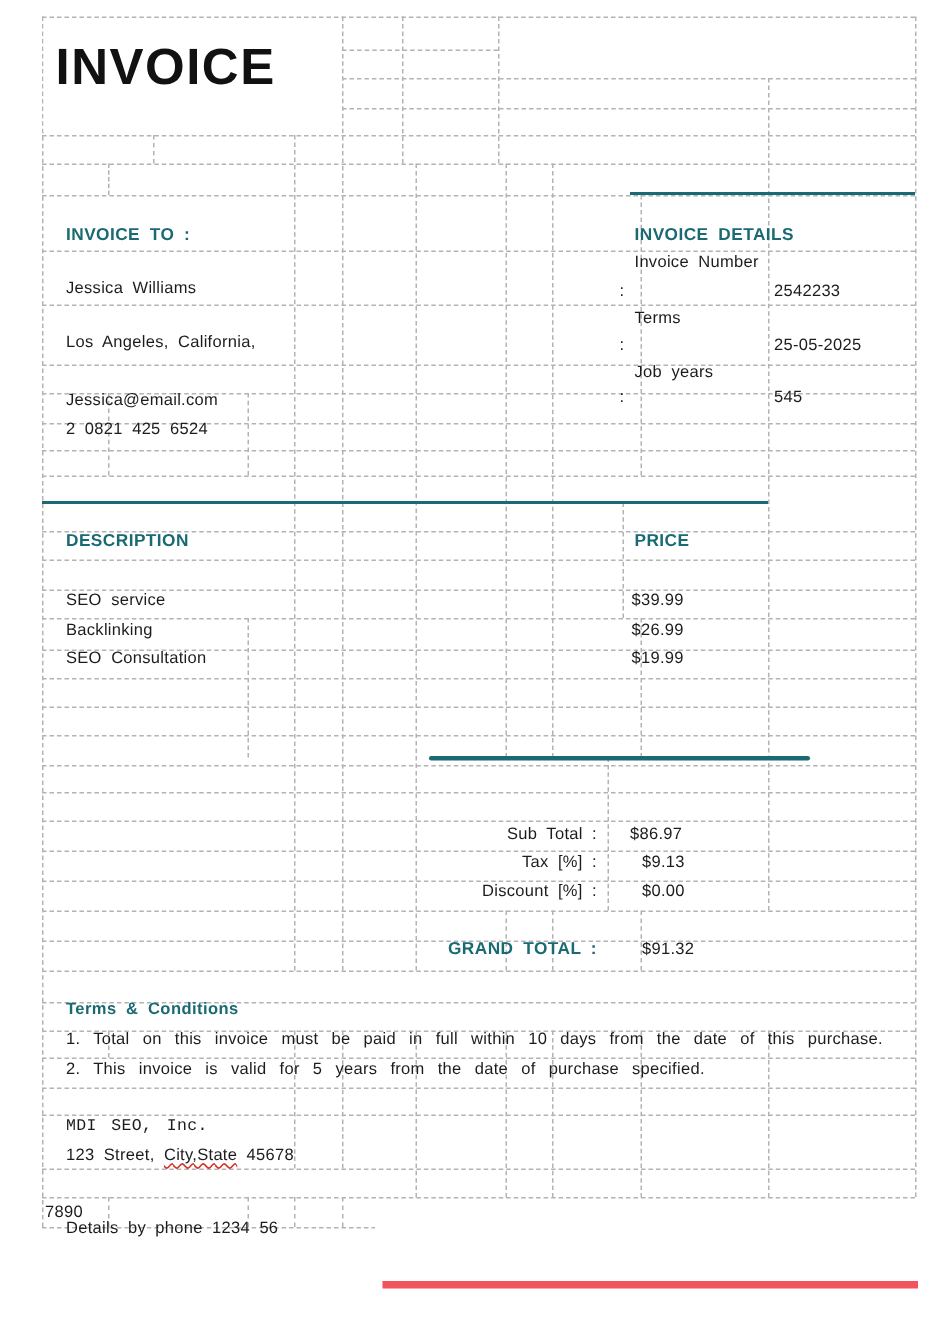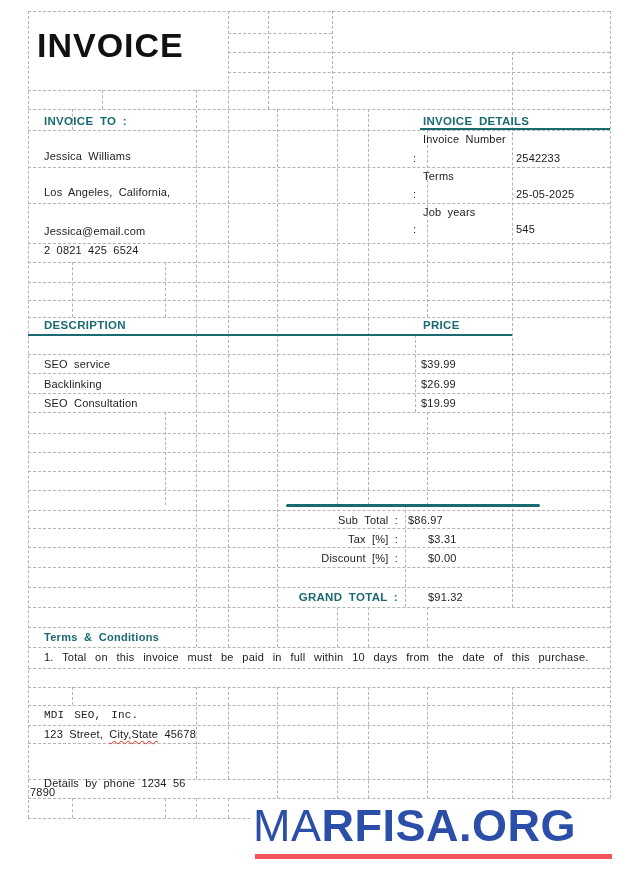--- a/index.html
+++ b/index.html
@@ -12,20 +12,21 @@
     overflow:hidden;
   }
   .txt{
     position:absolute;
     font-size:11px;
     line-height:14px;
     letter-spacing:0.2px;
     word-spacing:3px;
     white-space:nowrap;
     z-index:5;
+    margin-top:36px;
   }
   .heading{
     color:var(--teal);
     font-weight:bold;
     font-size:11.5px;
     letter-spacing:0.3px;
   }
   .gridline{position:absolute;z-index:1;}
   .gridline.h{border-top:1px dashed #b3b3b3;height:0;}
   .gridline.v{border-left:1px dashed #b3b3b3;width:0;}
@@ -174,35 +175,35 @@
   <div class="txt heading" style="left:423px;top:318px;">PRICE</div>
 
   <div class="txt" style="left:44px;top:357px;">SEO service</div>
   <div class="txt" style="left:421px;top:357px;">$39.99</div>
   <div class="txt" style="left:44px;top:377px;">Backlinking</div>
   <div class="txt" style="left:421px;top:377px;">$26.99</div>
   <div class="txt" style="left:44px;top:396px;">SEO Consultation</div>
   <div class="txt" style="left:421px;top:396px;">$19.99</div>
 
   <div class="txt right-align" style="left:250px;top:513px;width:148px;">Sub Total :</div>
-  <div class="txt" style="left:408px;top:513px;">$86.97</div>
+  <div class="txt" style="left:420px;top:513px;">$86.97</div>
   <div class="txt right-align" style="left:250px;top:532px;width:148px;">Tax [%] :</div>
-  <div class="txt" style="left:428px;top:532px;">$3.31</div>
+  <div class="txt" style="left:428px;top:532px;">$9.13</div>
   <div class="txt right-align" style="left:250px;top:551px;width:148px;">Discount [%] :</div>
   <div class="txt" style="left:428px;top:551px;">$0.00</div>
 
   <div class="txt heading right-align" style="left:230px;top:590px;width:168px;">GRAND TOTAL :</div>
   <div class="txt" style="left:428px;top:590px;">$91.32</div>
 
   <div class="txt heading" style="left:44px;top:630px;font-size:11px;">Terms &amp; Conditions</div>
   <div class="txt terms-line" style="left:44px;top:650px;">1. Total on this invoice must be paid in full within 10 days from the date of this purchase.</div>
+  <div class="txt terms-line" style="left:44px;top:670px;">2. This invoice is valid for 5 years from the date of purchase specified.</div>
 
   <div class="txt" style="left:44px;top:708px;font-family:Liberation Mono, monospace;">MDI SEO, Inc.</div>
   <div class="txt" style="left:44px;top:727px;"><span>123 Street, </span><span class="squiggle">City,State</span><span> 45678</span></div>
   <div class="txt" style="left:44px;top:776px;">Details by phone 1234 56</div>
-  <div class="txt" style="left:30px;top:785px;">7890</div>
+  <div class="txt" style="left:30px;top:765px;">7890</div>
 
   <div id="brand-logo">
-    <div id="logo-text"><span class="light">MA</span><span class="bold">RFISA.ORG</span></div>
     <div id="logo-underline"></div>
   </div>
 
 </div>
 
 </body></html>

